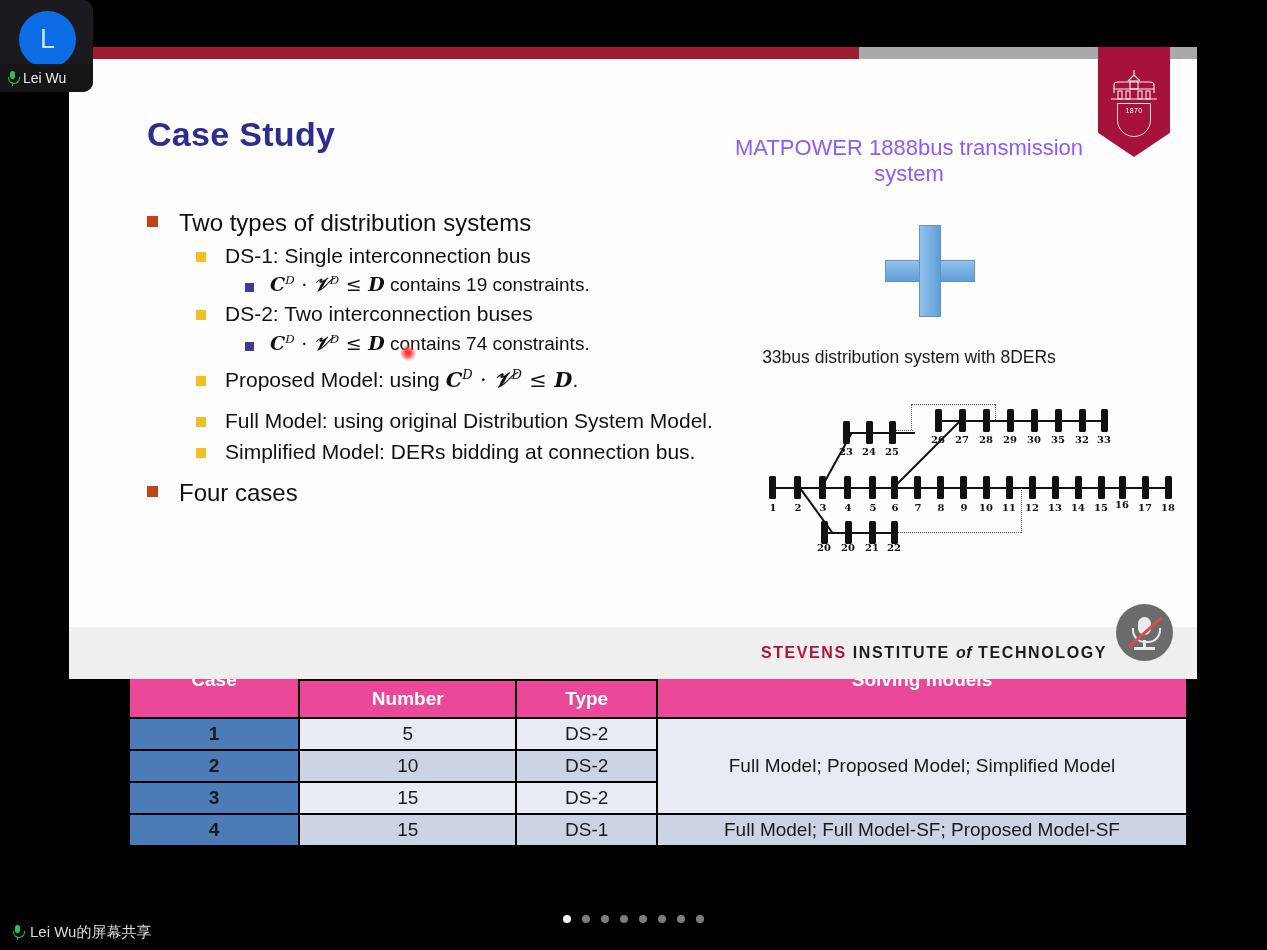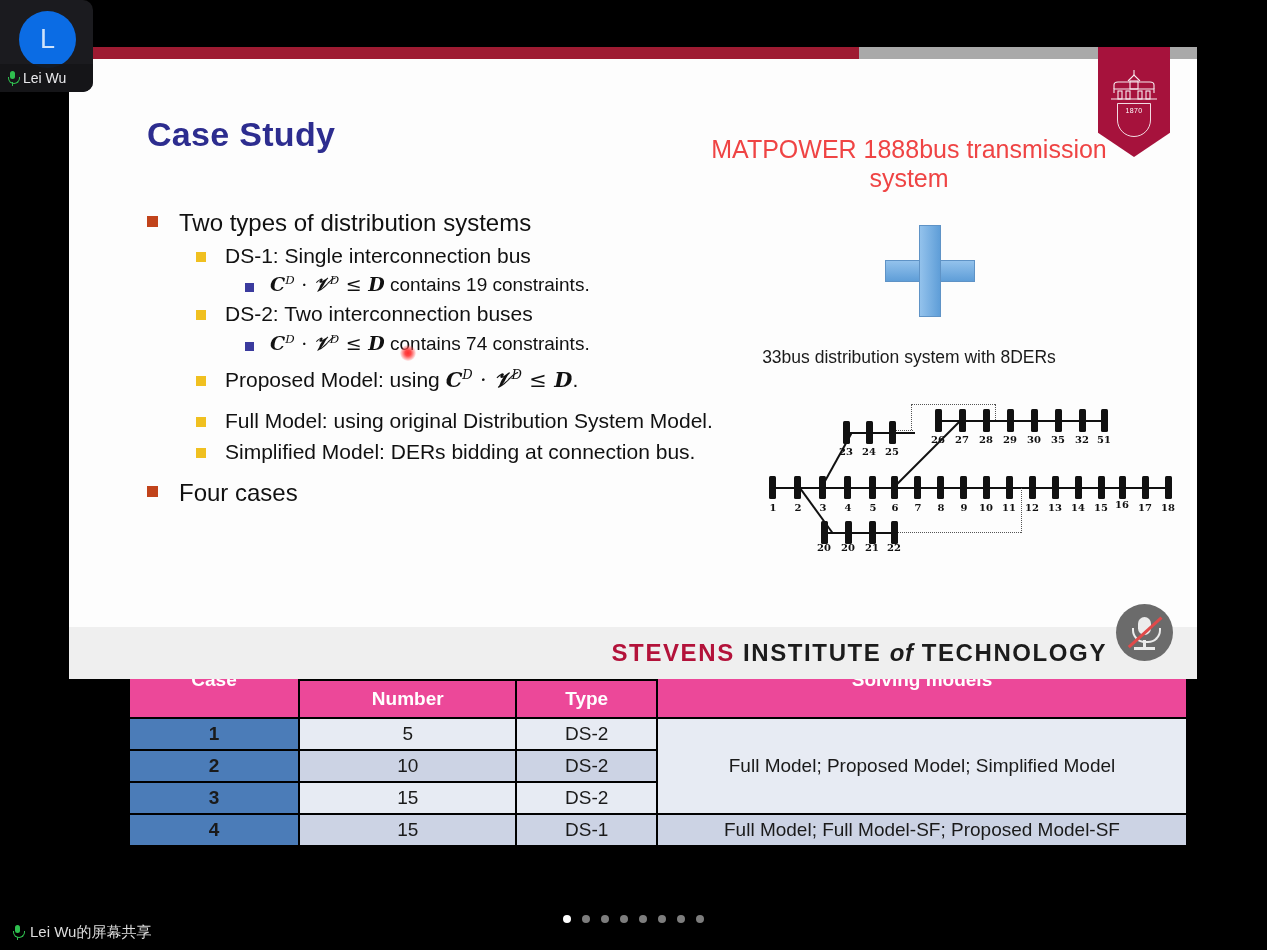--- a/index.html
+++ b/index.html
@@ -32,21 +32,21 @@
   #top-bar{position:absolute;left:0;top:0;width:100%;height:12px;display:flex;}
   #top-bar .seg-red{width:70%;background:#9e1b32;}
   #top-bar .seg-gray{width:30%;background:#a9a9a9;}
 
   #bottom-bar{position:absolute;left:0;bottom:12px;width:100%;height:10px;display:flex;}
   #bottom-bar .seg-teal{width:70%;background:#18747a;}
   #bottom-bar .seg-orange{width:30%;background:#e8762c;}
 
   #brand-strip{position:absolute;left:0;bottom:0;width:100%;height:52px;background:#efefef;
      display:flex;align-items:center;justify-content:flex-end;padding-right:90px;box-sizing:border-box;}
-  #brand-text{font-size:24px;letter-spacing:1.6px;white-space:nowrap;}
+  #brand-text{font-size:16px;letter-spacing:1.6px;white-space:nowrap;}
   #brand-text .st{color:#b3123a;font-weight:bold;}
   #brand-text .it{color:#1c1c1c;font-weight:bold;}
   #brand-text .of{color:#1c1c1c;font-style:italic;font-weight:bold;letter-spacing:0.5px;}
 
   
   #crest{position:absolute;right:27px;top:0;width:72px;height:110px;background:#a6123c;
      clip-path:polygon(0 0,100% 0,100% 78%,50% 100%,0 78%);}
   #crest .bldg{position:absolute;left:11px;top:22px;width:50px;height:42px;}
   #crest .shield{position:absolute;left:19px;top:56px;width:34px;height:34px;
      border:1.6px solid rgba(255,255,255,.85);border-radius:0 0 17px 17px;
@@ -72,21 +72,21 @@
   .mth{font-family:"DejaVu Serif","Liberation Serif",serif;font-weight:bold;font-style:italic;}
   .mth sup{font-size:.62em;font-style:italic;font-weight:normal;}
   .op{font-family:"DejaVu Serif",serif;font-style:normal;font-weight:normal;}
 
   
   #laser{position:absolute;left:331px;top:298px;width:16px;height:16px;border-radius:50%;
      background:radial-gradient(circle,#ff2d2d 0%,#ff4747 26%,rgba(255,90,90,.45) 55%,rgba(255,120,120,0) 74%);}
 
   
   #rc-top{position:absolute;left:630px;top:88px;width:420px;text-align:center;
-     font-size:25px;color:#ef4444;}
+     font-size:22px;color:#8b5cf6;}
   #plus{position:absolute;left:816px;top:178px;width:90px;height:92px;}
   #plus .h{position:absolute;left:0;top:35px;width:90px;height:22px;
      background:linear-gradient(#93c2ec,#5f9ed8);border:1px solid #5f93c6;box-sizing:border-box;}
   #plus .v{position:absolute;left:34px;top:0;width:22px;height:92px;
      background:linear-gradient(90deg,#93c2ec,#5f9ed8);border:1px solid #5f93c6;box-sizing:border-box;}
   #rc-bot{position:absolute;left:630px;top:300px;width:420px;text-align:center;
      font-size:17.5px;color:#1b1b1b;}
 
   
   #netdiag{position:absolute;left:694px;top:345px;width:420px;height:165px;}
@@ -287,21 +287,21 @@
         <div class="bnum" style="left:215px;top:42px;">28</div>
       <div class="bus" style="left:244px;top:17px;"></div>
         <div class="bnum" style="left:239px;top:42px;">29</div>
       <div class="bus" style="left:268px;top:17px;"></div>
         <div class="bnum" style="left:263px;top:42px;">30</div>
       <div class="bus" style="left:292px;top:17px;"></div>
         <div class="bnum" style="left:287px;top:42px;">35</div>
       <div class="bus" style="left:316px;top:17px;"></div>
         <div class="bnum" style="left:311px;top:42px;">32</div>
       <div class="bus" style="left:338px;top:17px;"></div>
-        <div class="bnum" style="left:333px;top:42px;">51</div>
+        <div class="bnum" style="left:333px;top:42px;">33</div>
 
       <div class="bus" style="left:58px;top:129px;"></div>
         <div class="bnum" style="left:53px;top:150px;">20</div>
       <div class="bus" style="left:82px;top:129px;"></div>
         <div class="bnum" style="left:77px;top:150px;">20</div>
       <div class="bus" style="left:106px;top:129px;"></div>
         <div class="bnum" style="left:101px;top:150px;">21</div>
       <div class="bus" style="left:128px;top:129px;"></div>
         <div class="bnum" style="left:123px;top:150px;">22</div>
     </div>

